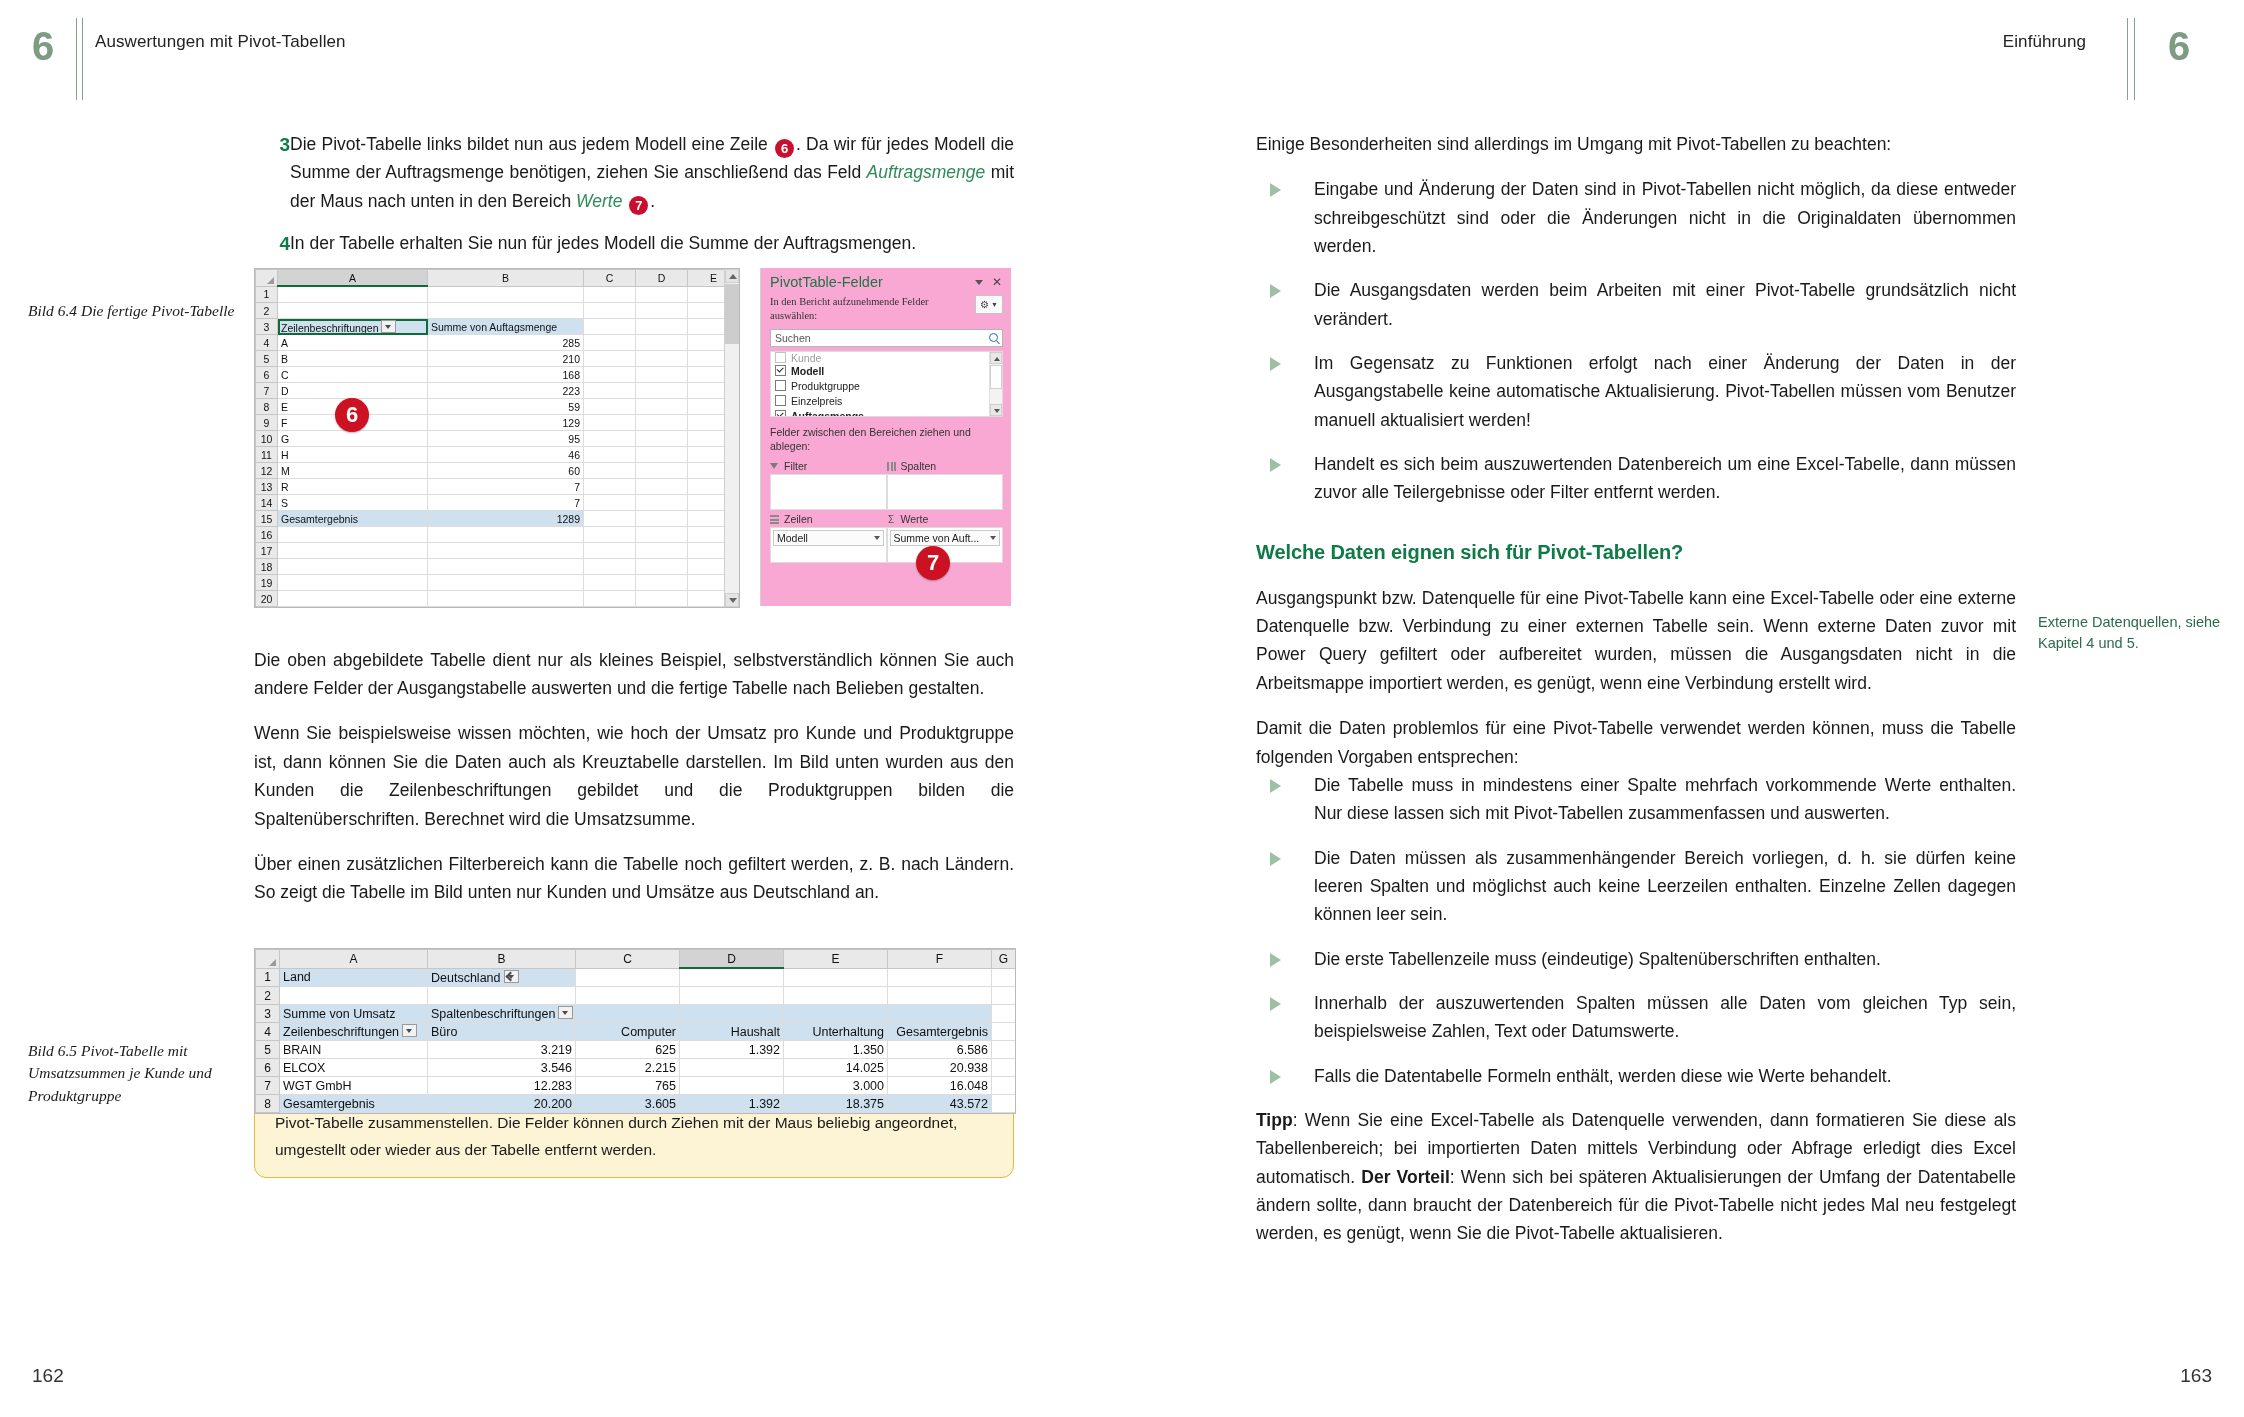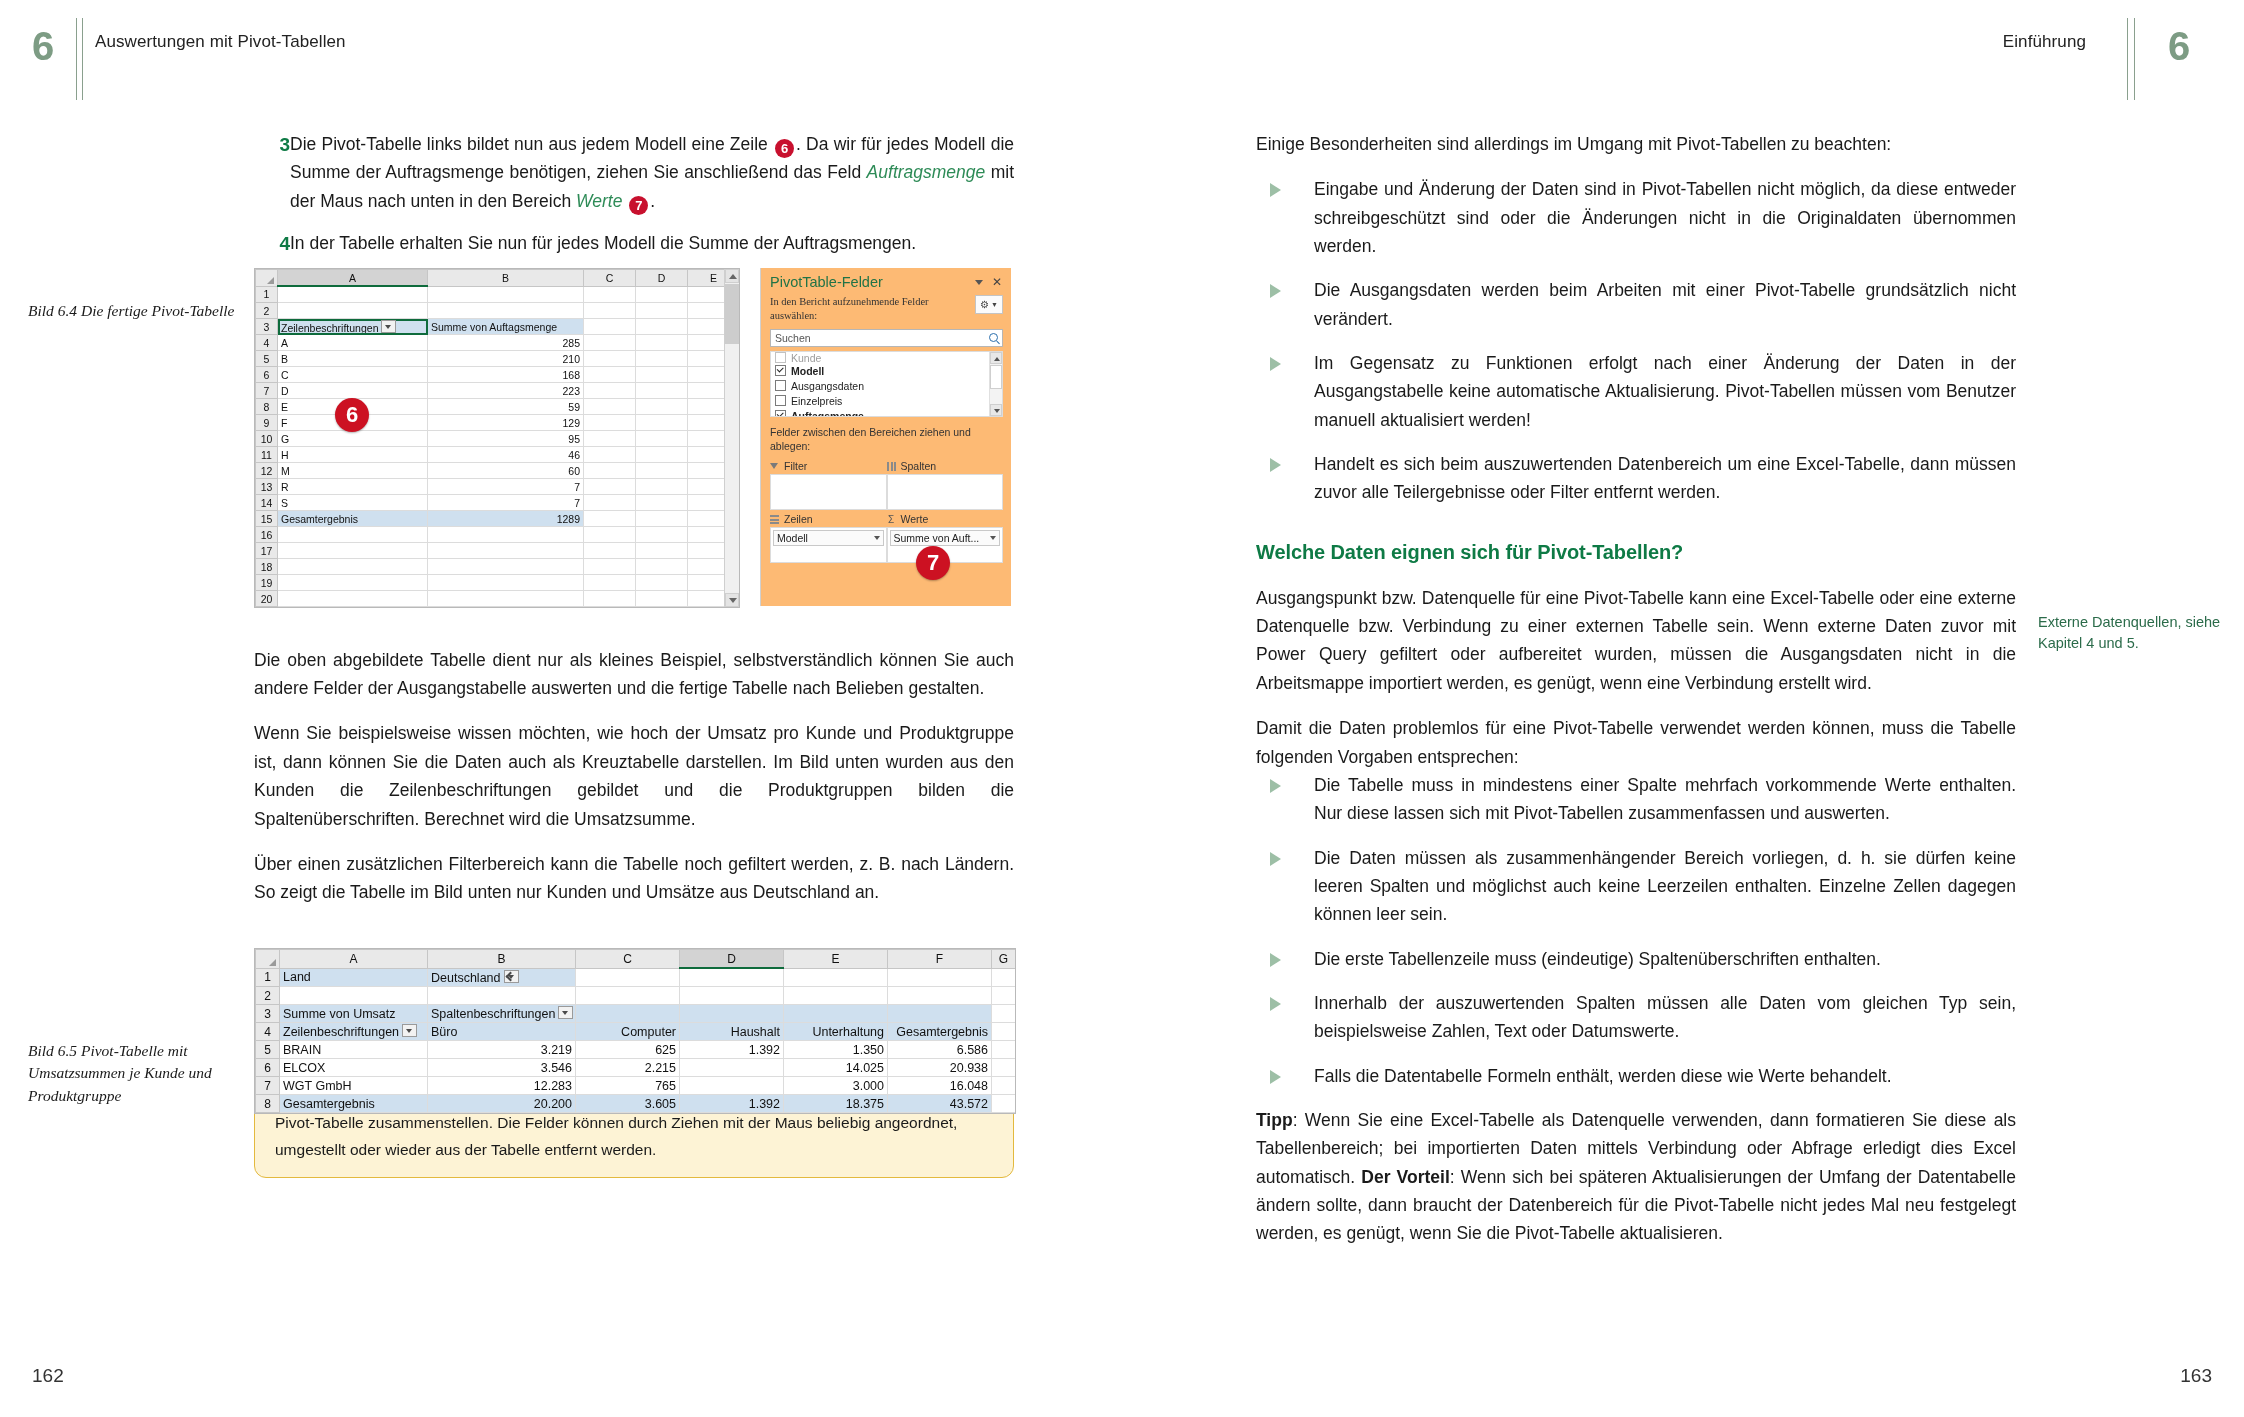--- a/index.html
+++ b/index.html
@@ -162,21 +162,21 @@
     border-left:4px solid transparent;border-right:4px solid transparent;
     border-bottom:5px solid #666;
   }
   .xl-vscroll .arr.dn::after{border-bottom:none;border-top:5px solid #666;}
   .xl-vscroll .thumb{
     position:absolute;top:15px;left:0;width:14px;height:60px;background:#cdcdcd;
   }
 
   
   .pane{
-    position:absolute;background:#fdba74;border-left:1px solid #d0d0d0;
+    position:absolute;background:#f9a8d4;border-left:1px solid #d0d0d0;
     font-size:11px;color:#222;
   }
   .pane-title{
     color:#217346;font-size:14.5px;padding:6px 8px 3px 9px;font-weight:normal;
   }
   .pane-title-row{display:flex;align-items:flex-start;justify-content:space-between;}
   .pane-ctrls{display:flex;gap:9px;padding:8px 9px 0 0;color:#555;font-size:11px;}
   .caret-dn{width:0;height:0;border-left:4px solid transparent;border-right:4px solid transparent;border-top:5px solid #555;margin-top:4px;}
   .x-ico{font-size:12px;line-height:1;color:#444;cursor:default;}
   .pane-sub{padding:2px 46px 4px 9px;font-size:10.5px;line-height:1.3;color:#333;font-family:Liberation Serif, serif;}
@@ -491,21 +491,21 @@
           <div class="fl-item" style="opacity: 0.45; height: 9px; overflow: hidden;">
             <span class="cbx"></span>
             <span>Kunde</span>
           </div>
           <div class="fl-item">
             <span class="cbx on"></span>
             <span style="font-weight: bold;">Modell</span>
           </div>
           <div class="fl-item">
             <span class="cbx"></span>
-            <span>Ausgangsdaten</span>
+            <span>Produktgruppe</span>
           </div>
           <div class="fl-item">
             <span class="cbx"></span>
             <span>Einzelpreis</span>
           </div>
           <div class="fl-item">
             <span class="cbx on"></span>
             <span style="font-weight: bold;">Auftagsmenge</span>
           </div>
         </div>

